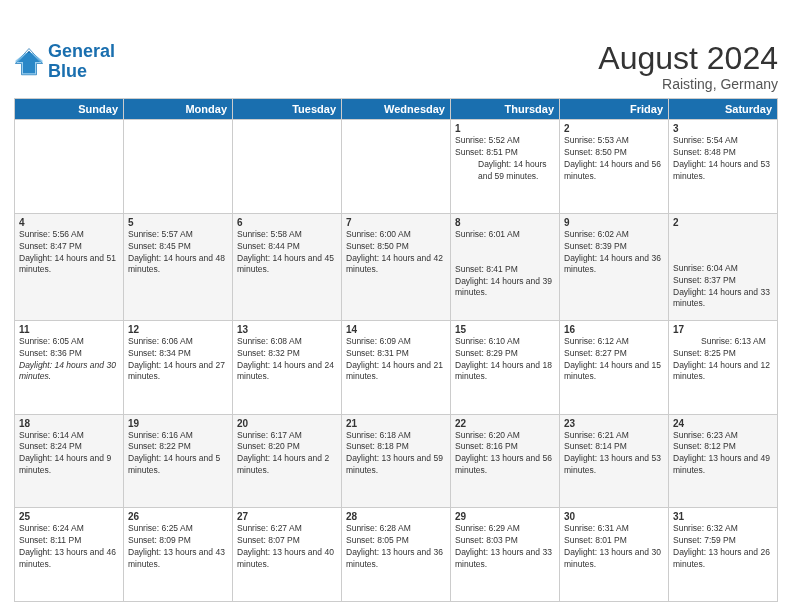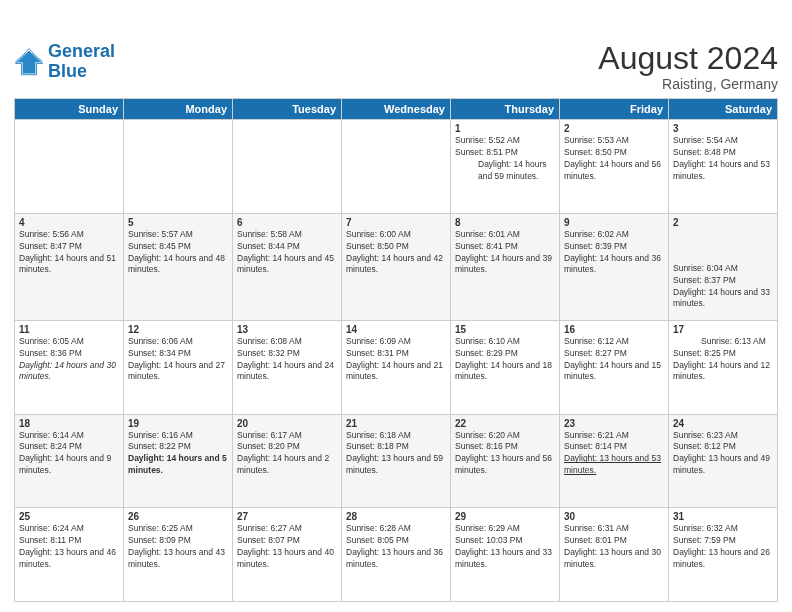--- a/index.html
+++ b/index.html
@@ -191,21 +191,21 @@
             <div class="day-info">
               <span style="display: block;">Sunrise: 6:00 AM</span>
               <span style="display: block;">Sunset: 8:50 PM</span>
               <span style="display: block;">Daylight: 14 hours and 42 minutes.</span>
             </div>
           </td>
           <td>
             <span class="day-number">8</span>
             <div class="day-info">
               <span style="display: block;">Sunrise: 6:01 AM</span>
-              <span style="display: block;">Sunset: 8:41 PM</span>
+              <span style="display: block; margin-top: 23px;">Sunset: 8:41 PM</span>
               <span style="display: block;">Daylight: 14 hours and 39 minutes.</span>
             </div>
           </td>
           <td>
             <span class="day-number">9</span>
             <div class="day-info">
               <span style="display: block;">Sunrise: 6:02 AM</span>
               <span style="display: block;">Sunset: 8:39 PM</span>
               <span style="display: block;">Daylight: 14 hours and 36 minutes.</span>
             </div>
@@ -284,21 +284,21 @@
               <span style="display: block;">Sunrise: 6:14 AM</span>
               <span style="display: block;">Sunset: 8:24 PM</span>
               <span style="display: block;">Daylight: 14 hours and 9 minutes.</span>
             </div>
           </td>
           <td>
             <span class="day-number">19</span>
             <div class="day-info">
               <span style="display: block;">Sunrise: 6:16 AM</span>
               <span style="display: block;">Sunset: 8:22 PM</span>
-              <span style="display: block; font-weight: bold;">Daylight: 14 hours and 5 minutes.</span>
+              <span style="display: block;">Daylight: 14 hours and 5 minutes.</span>
             </div>
           </td>
           <td>
             <span class="day-number">20</span>
             <div class="day-info">
               <span style="display: block;">Sunrise: 6:17 AM</span>
               <span style="display: block;">Sunset: 8:20 PM</span>
               <span style="display: block;">Daylight: 14 hours and 2 minutes.</span>
             </div>
           </td>
@@ -316,21 +316,21 @@
               <span style="display: block;">Sunrise: 6:20 AM</span>
               <span style="display: block;">Sunset: 8:16 PM</span>
               <span style="display: block;">Daylight: 13 hours and 56 minutes.</span>
             </div>
           </td>
           <td>
             <span class="day-number">23</span>
             <div class="day-info">
               <span style="display: block;">Sunrise: 6:21 AM</span>
               <span style="display: block;">Sunset: 8:14 PM</span>
-              <span style="display: block; text-decoration: underline;">Daylight: 13 hours and 53 minutes.</span>
+              <span style="display: block;">Daylight: 13 hours and 53 minutes.</span>
             </div>
           </td>
           <td>
             <span class="day-number">24</span>
             <div class="day-info">
               <span style="display: block;">Sunrise: 6:23 AM</span>
               <span style="display: block;">Sunset: 8:12 PM</span>
               <span style="display: block;">Daylight: 13 hours and 49 minutes.</span>
             </div>
           </td>
@@ -365,21 +365,21 @@
             <div class="day-info">
               <span style="display: block;">Sunrise: 6:28 AM</span>
               <span style="display: block;">Sunset: 8:05 PM</span>
               <span style="display: block;">Daylight: 13 hours and 36 minutes.</span>
             </div>
           </td>
           <td>
             <span class="day-number">29</span>
             <div class="day-info">
               <span style="display: block;">Sunrise: 6:29 AM</span>
-              <span style="display: block;">Sunset: 10:03 PM</span>
+              <span style="display: block;">Sunset: 8:03 PM</span>
               <span style="display: block;">Daylight: 13 hours and 33 minutes.</span>
             </div>
           </td>
           <td>
             <span class="day-number">30</span>
             <div class="day-info">
               <span style="display: block;">Sunrise: 6:31 AM</span>
               <span style="display: block;">Sunset: 8:01 PM</span>
               <span style="display: block;">Daylight: 13 hours and 30 minutes.</span>
             </div>

